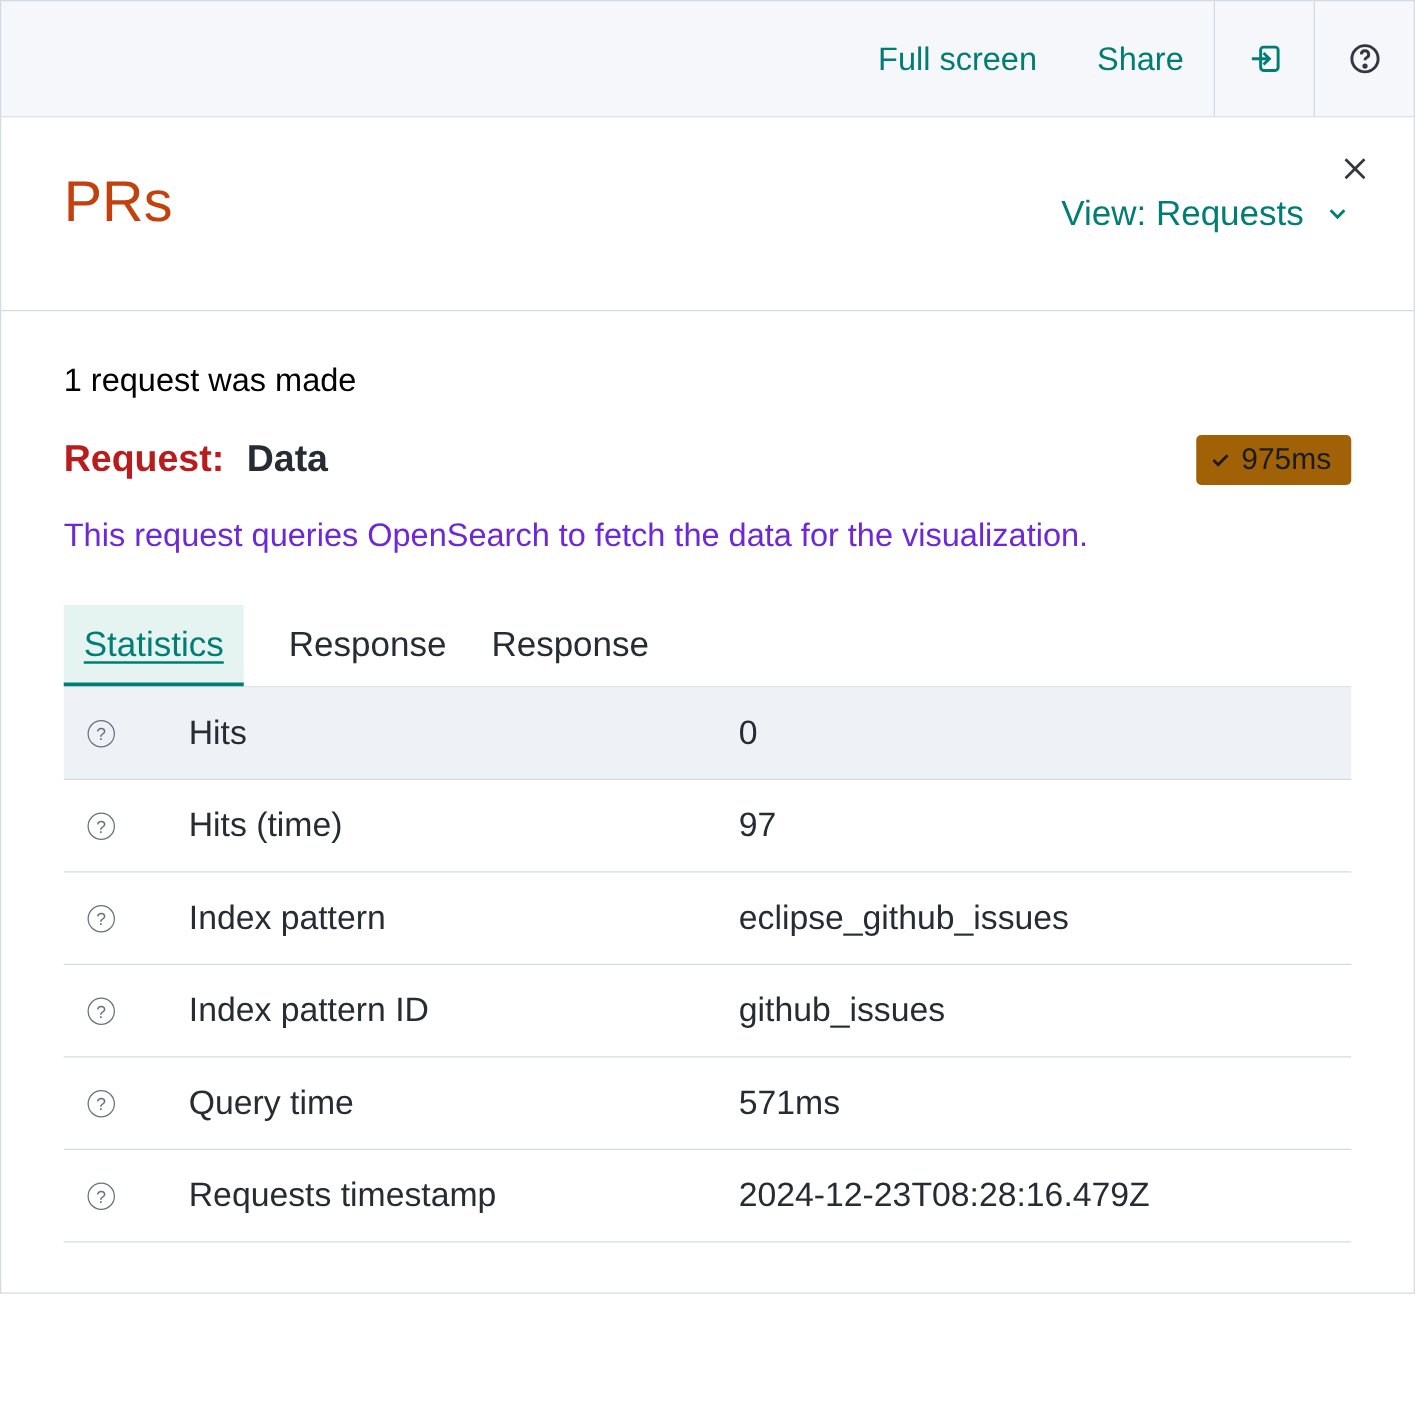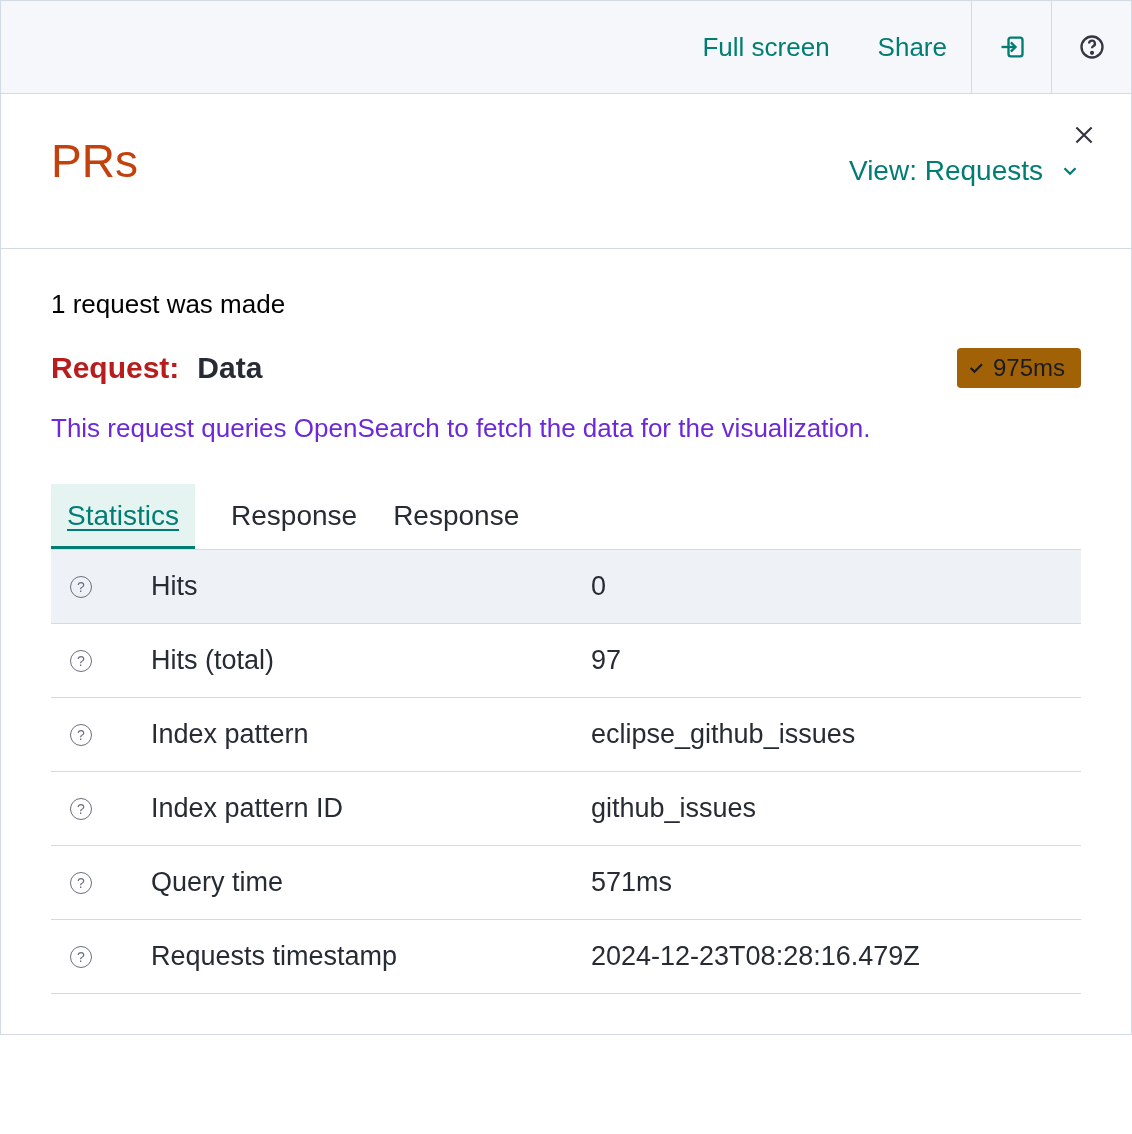--- a/index.html
+++ b/index.html
@@ -219,21 +219,21 @@
         <div class="stat-icon">
             <span class="qicon">?</span>
           </div>
         <div class="stat-key">Hits</div>
         <div class="stat-val">0</div>
       </div>
       <div class="stat-row">
         <div class="stat-icon">
             <span class="qicon">?</span>
           </div>
-        <div class="stat-key">Hits (total)</div>
+        <div class="stat-key">Hits (time)</div>
         <div class="stat-val">97</div>
       </div>
       <div class="stat-row">
         <div class="stat-icon">
             <span class="qicon">?</span>
           </div>
         <div class="stat-key">Index pattern</div>
         <div class="stat-val">eclipse_github_issues</div>
       </div>
       <div class="stat-row">

